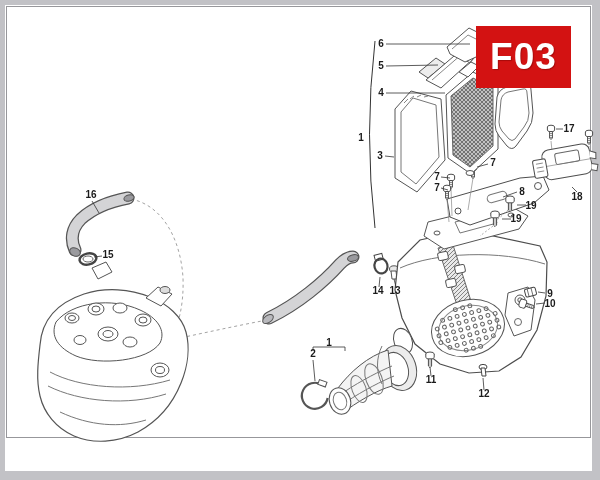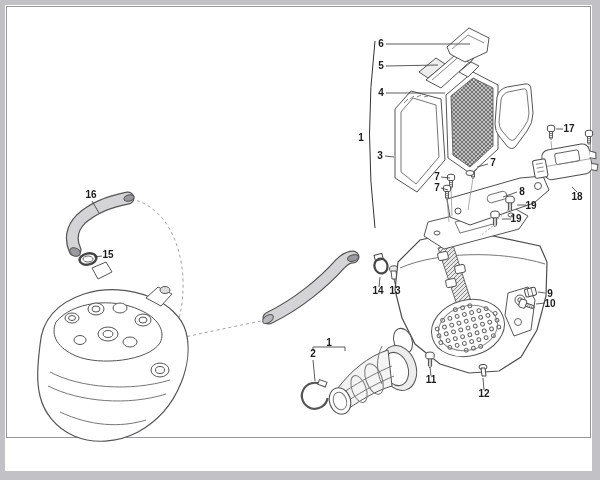--- a/index.html
+++ b/index.html
@@ -308,14 +308,17 @@
     <text class="co" x="108" y="258">15</text>
     <text class="co" x="378" y="294">14</text>
     <text class="co" x="395" y="294">13</text>
     <text class="co" x="329" y="346">1</text>
     <text class="co" x="313" y="357">2</text>
     <text class="co" x="431" y="383">11</text>
     <text class="co" x="484" y="397">12</text>
   </g>
 </svg>
 
-
+<div class="badge">
+  <span>F03</span>
 </div>
 
+</div>
+
 </body></html>

